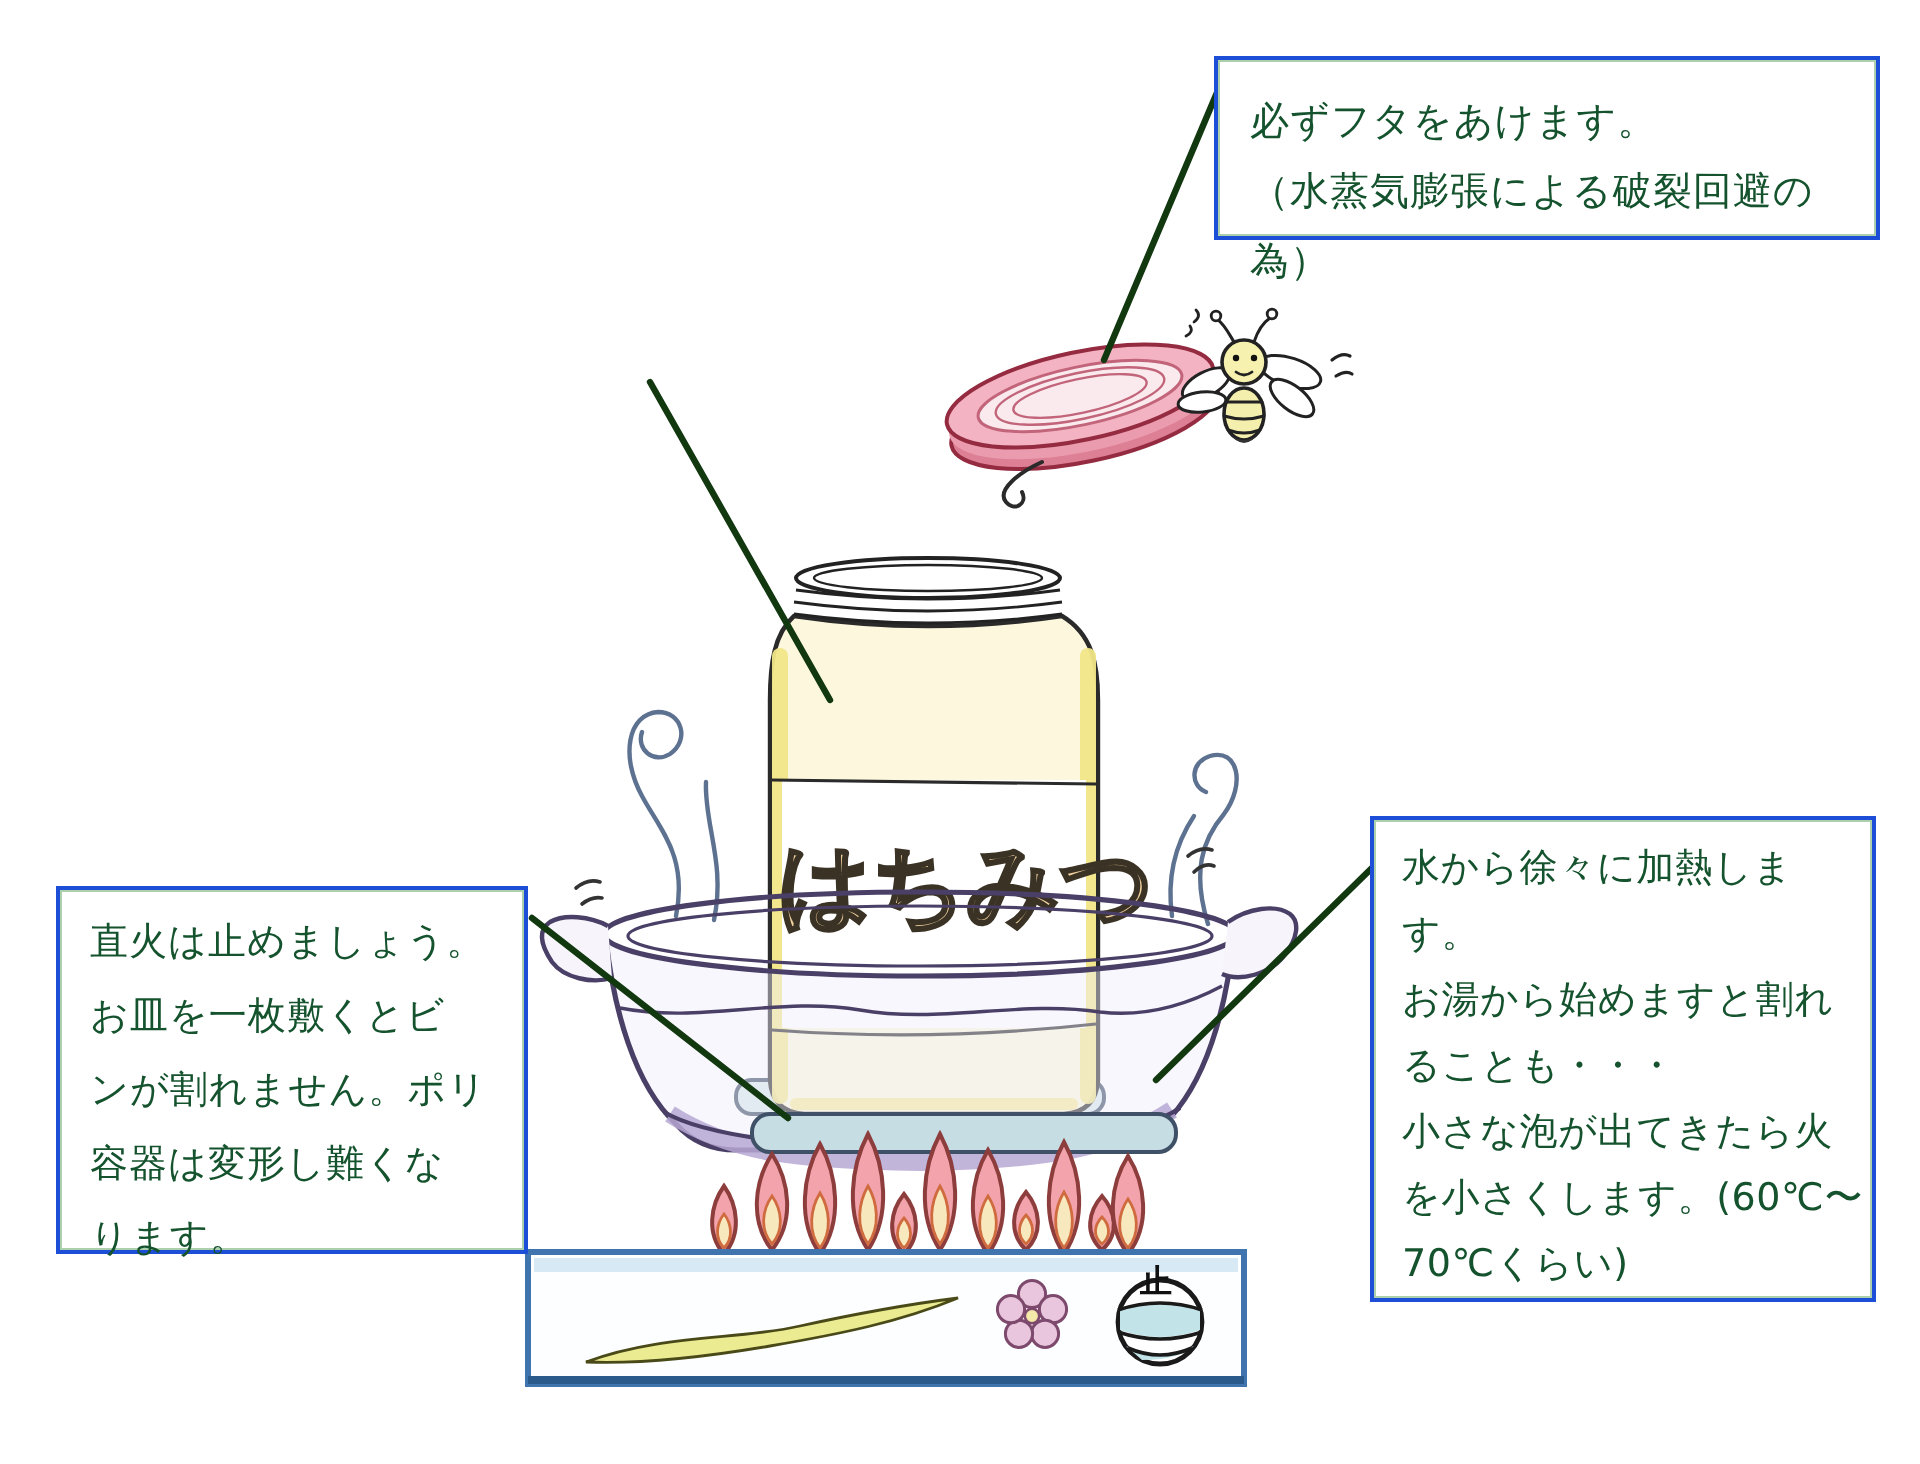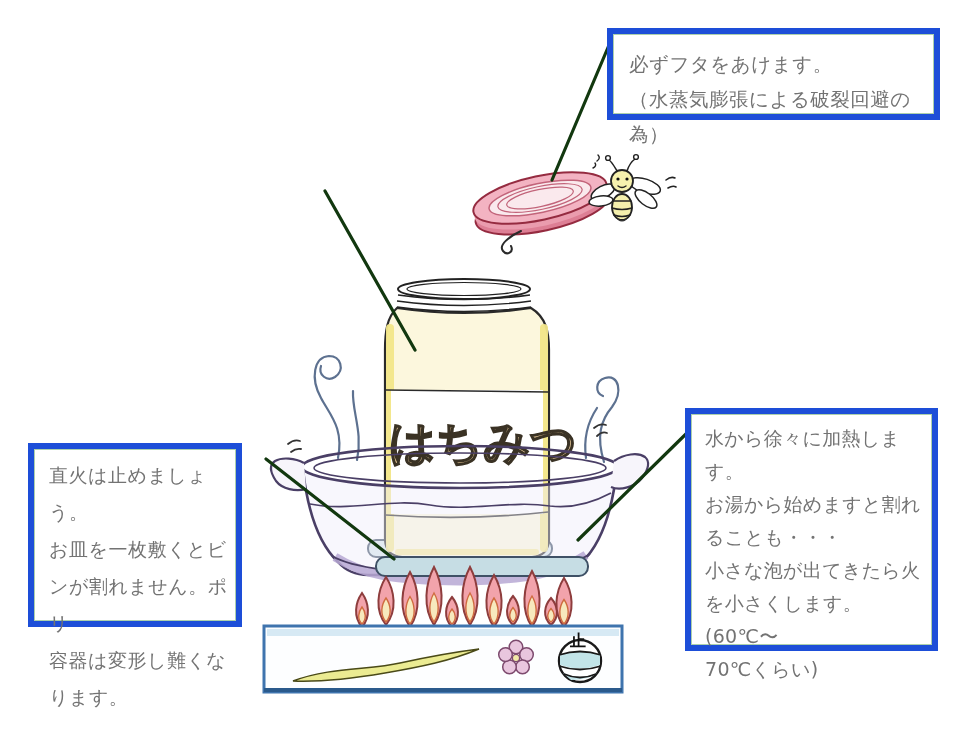--- a/index.html
+++ b/index.html
@@ -3,28 +3,28 @@
 <meta charset="utf-8">
 <style>
   html,body{margin:0;padding:0;background:#fff;}
   #canvas{
     position:relative;width:960px;height:732px;background:#fff;overflow:hidden;
     font-family:"DejaVu Sans","Liberation Sans",sans-serif;color:#111;
   }
   #art{position:absolute;left:0;top:0;}
   .callout{
     position:absolute;box-sizing:border-box;background:#fff;
-    border:6px solid #1d4ed8;box-shadow:inset 0 0 0 1px rgba(70,150,70,.45);
-    white-space:pre-line;color:#737373;z-index:3;
+    border:2px solid #1d4ed8;box-shadow:inset 0 0 0 1px rgba(70,150,70,.45);
+    white-space:pre-line;color:#14532d;z-index:3;
   }
   .callout.open-lid{left:607px;top:28px;width:333px;height:92px;padding:13px 8px 0 16px;
     font-size:19.5px;line-height:35px;letter-spacing:.5px;}
   .callout.stir{left:18px;top:171px;width:305px;height:112px;padding:10px 4px 0 12px;
     font-size:20.5px;line-height:33.5px;letter-spacing:.5px;}
-  .callout.no-fire{left:28px;top:443px;width:214px;height:184px;padding:8px 2px 0 15px;
+  .callout.no-fire{left:28px;top:443px;width:236px;height:184px;padding:8px 2px 0 15px;
     font-size:19px;line-height:37px;letter-spacing:.5px;}
   .callout.heat{left:685px;top:408px;width:253px;height:243px;padding:8px 1px 0 14px;
     font-size:19px;line-height:33px;letter-spacing:.3px;}
   svg text.jar-label{font-family:"DejaVu Sans",sans-serif;font-weight:bold;}
 </style>
 </head>
 <body>
 
 <div id="canvas">
 

